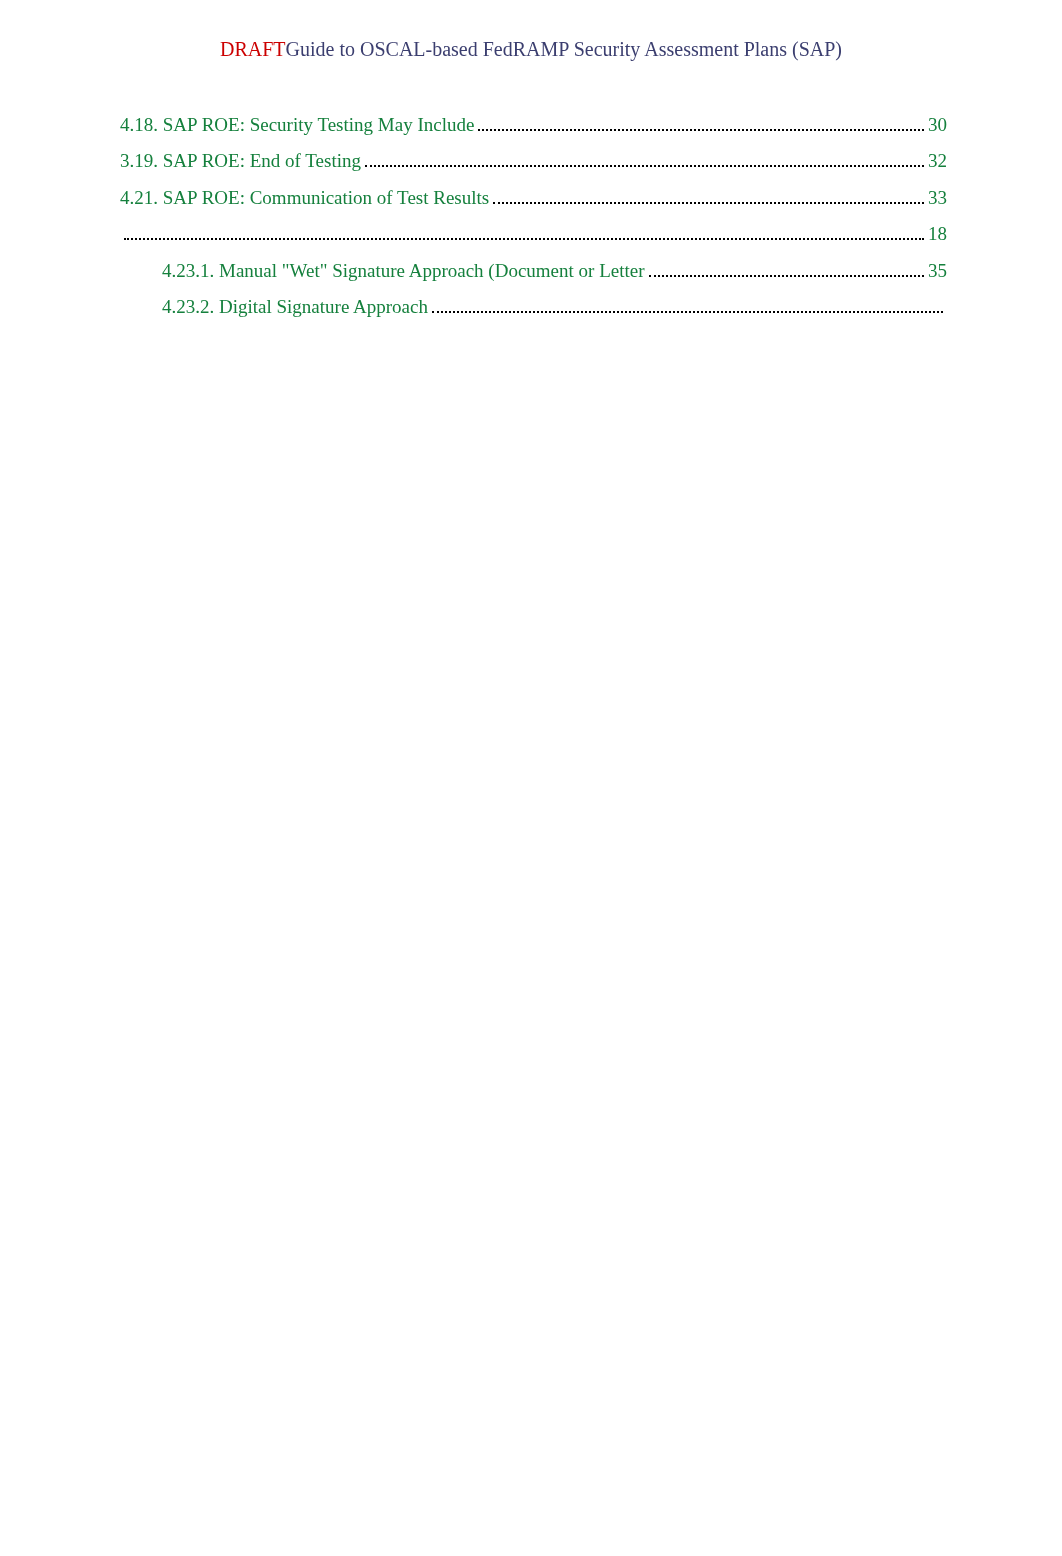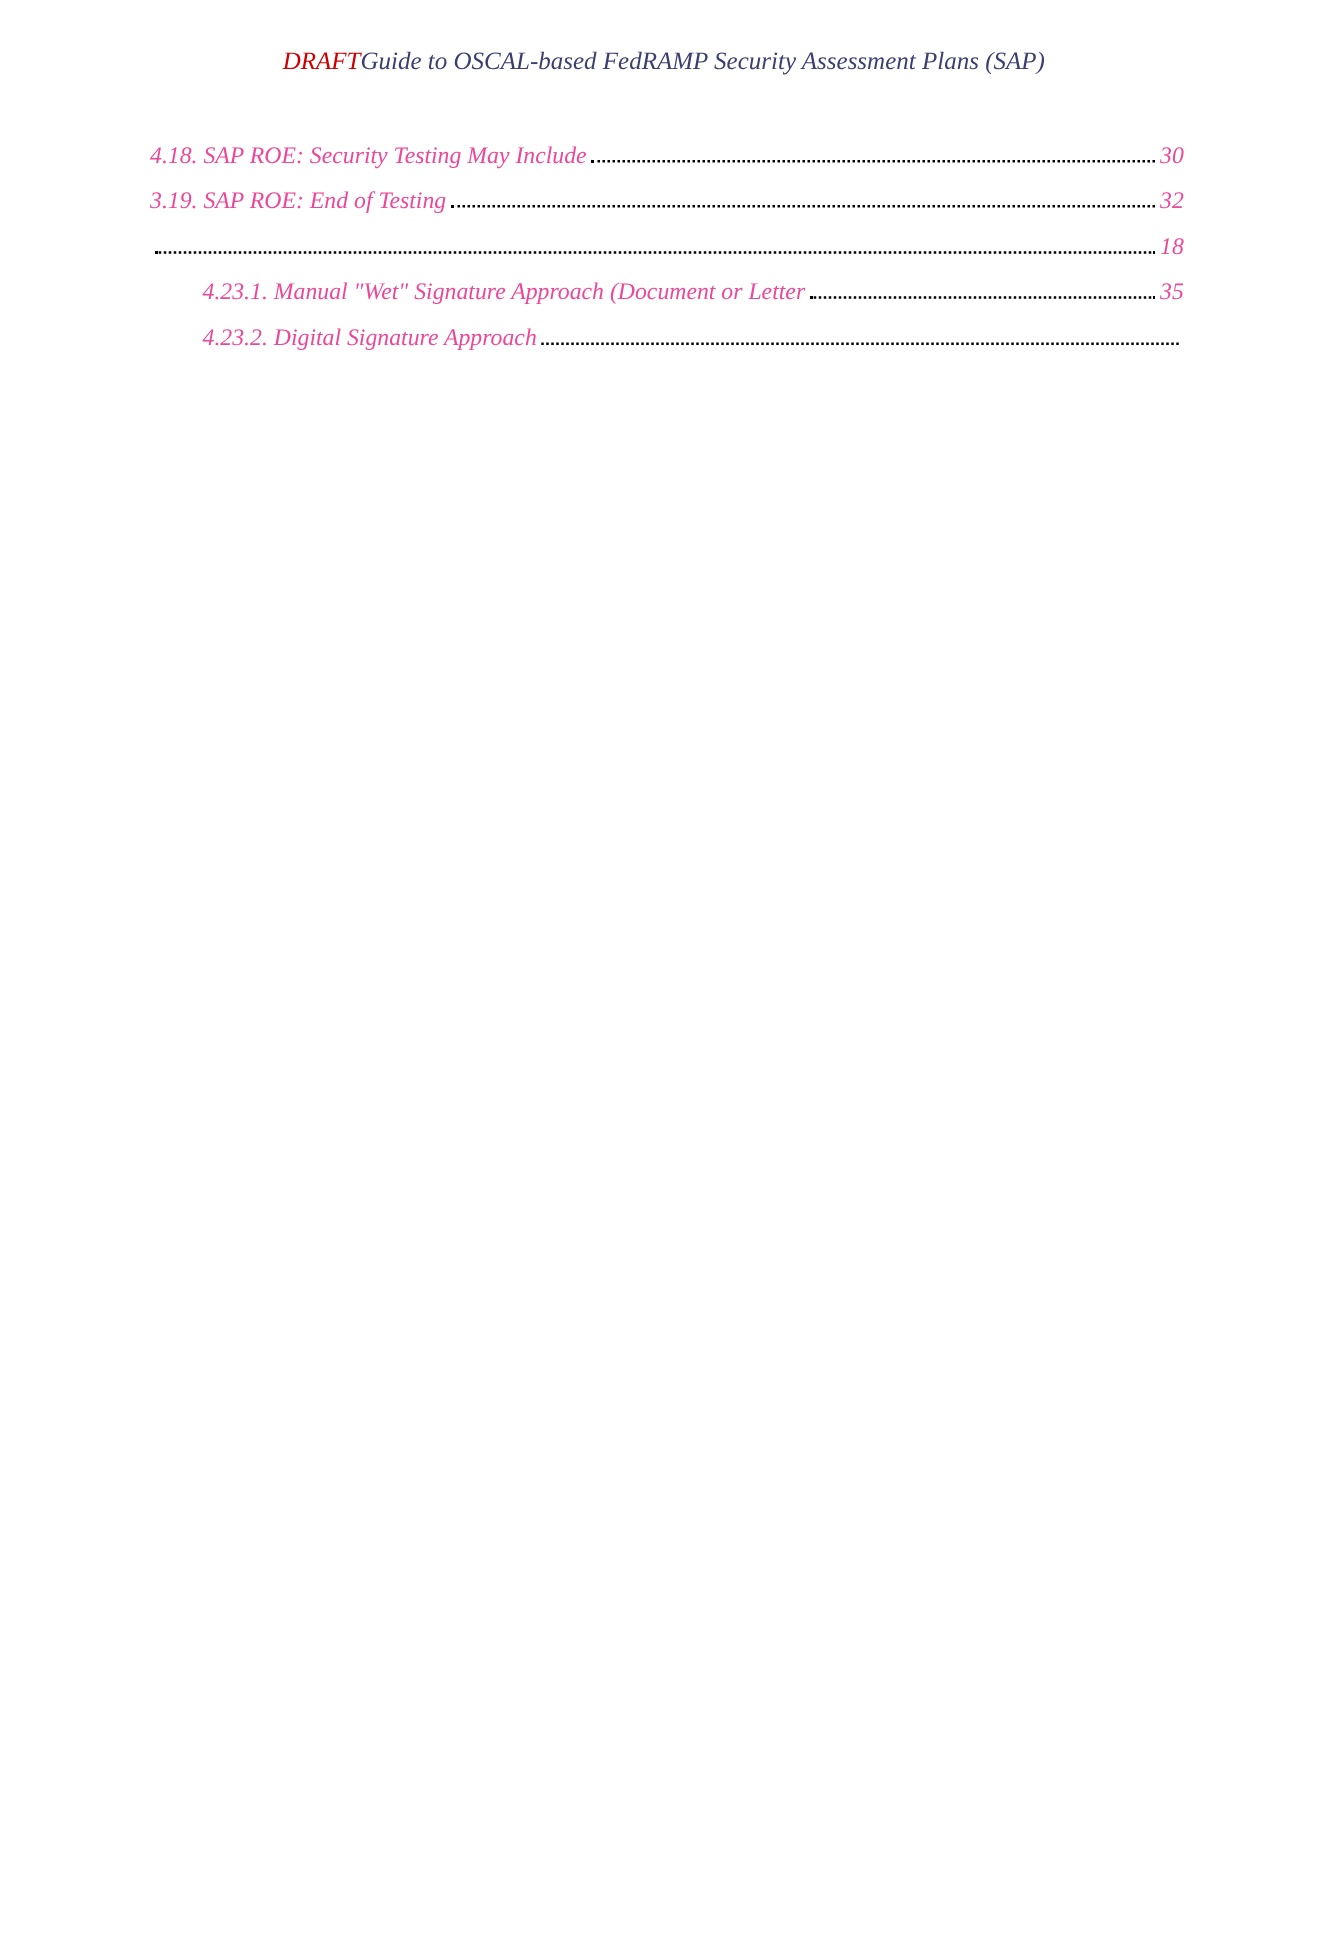--- a/index.html
+++ b/index.html
@@ -8,42 +8,41 @@
     background: #ffffff;
     width: 1062px;
     font-family: "Times New Roman", Times, serif;
     color: #1a1a1a;
   }
   .page {
     width: 1062px;
     height: 1212px;
     position: relative;
     box-sizing: border-box;
-    font-style: italic;
   }
   .header {
     position: absolute;
     top: 38px;
     left: 0;
     right: 0;
     text-align: center;
     font-size: 20px;
     color: #3b3e6f;
   }
   .header .draft {
     color: #cc0000;
   }
   .toc {
     position: absolute;
     top: 110px;
     left: 120px;
     right: 115px;
     font-size: 19px;
     line-height: 1.55;
-    color: #ec4899;
+    color: #15803d;
   }
   .toc-row {
     display: flex;
     align-items: baseline;
     white-space: nowrap;
     margin-bottom: 7px;
   }
   .toc-title {
     flex: 0 0 auto;
   }
@@ -91,20 +90,25 @@
         <span class="toc-title">4.18. SAP ROE: Security Testing May Include</span>
         <span class="toc-dots"></span>
         <span class="toc-page">30</span>
       </div>
       <div class="toc-row">
         <span class="toc-title">3.19. SAP ROE: End of Testing</span>
         <span class="toc-dots"></span>
         <span class="toc-page">32</span>
       </div>
       <div class="toc-row">
+        <span class="toc-title">4.21. SAP ROE: Communication of Test Results</span>
+        <span class="toc-dots"></span>
+        <span class="toc-page">33</span>
+      </div>
+      <div class="toc-row">
         <span class="toc-dots"></span>
         <span class="toc-page">18</span>
       </div>
       <div class="toc-row indent-1">
         <span class="toc-title">4.23.1. Manual "Wet" Signature Approach (Document or Letter</span>
         <span class="toc-dots"></span>
         <span class="toc-page">35</span>
       </div>
       <div class="toc-row indent-1">
         <span class="toc-title">4.23.2. Digital Signature Approach</span>

